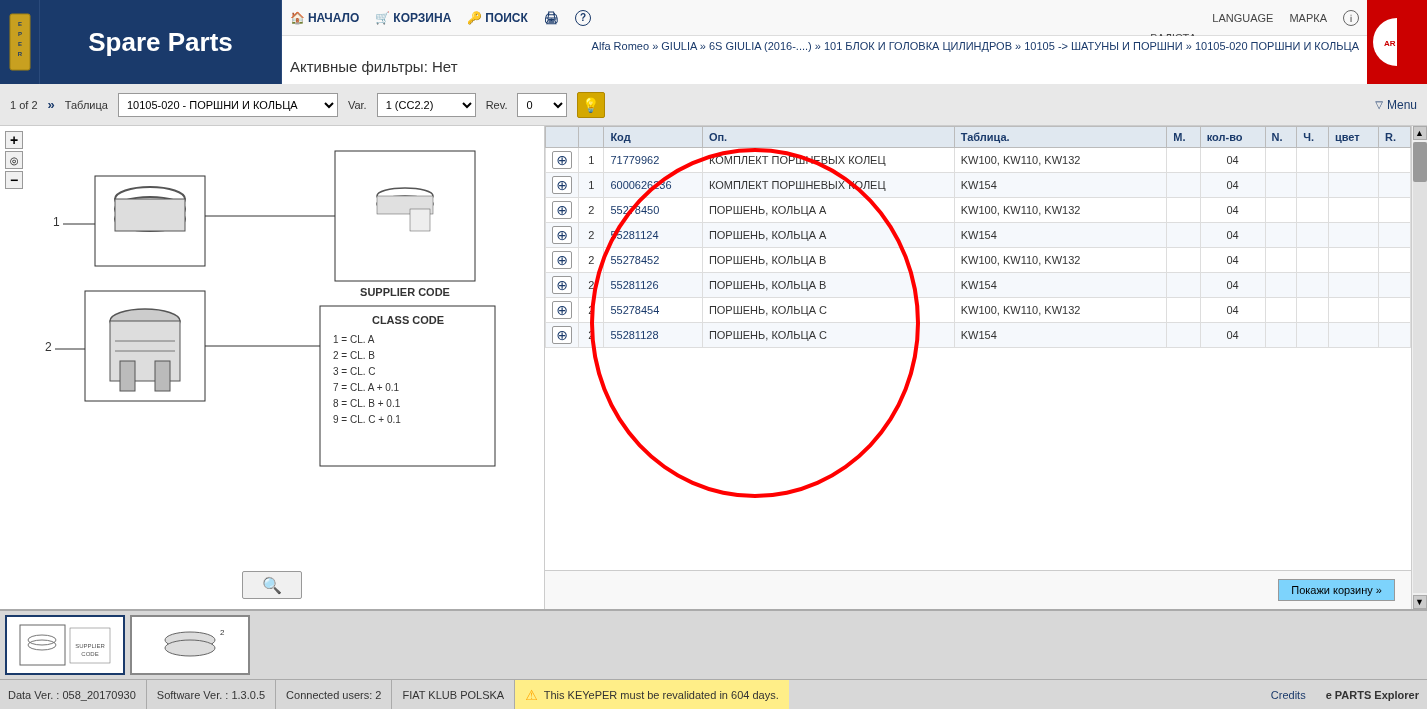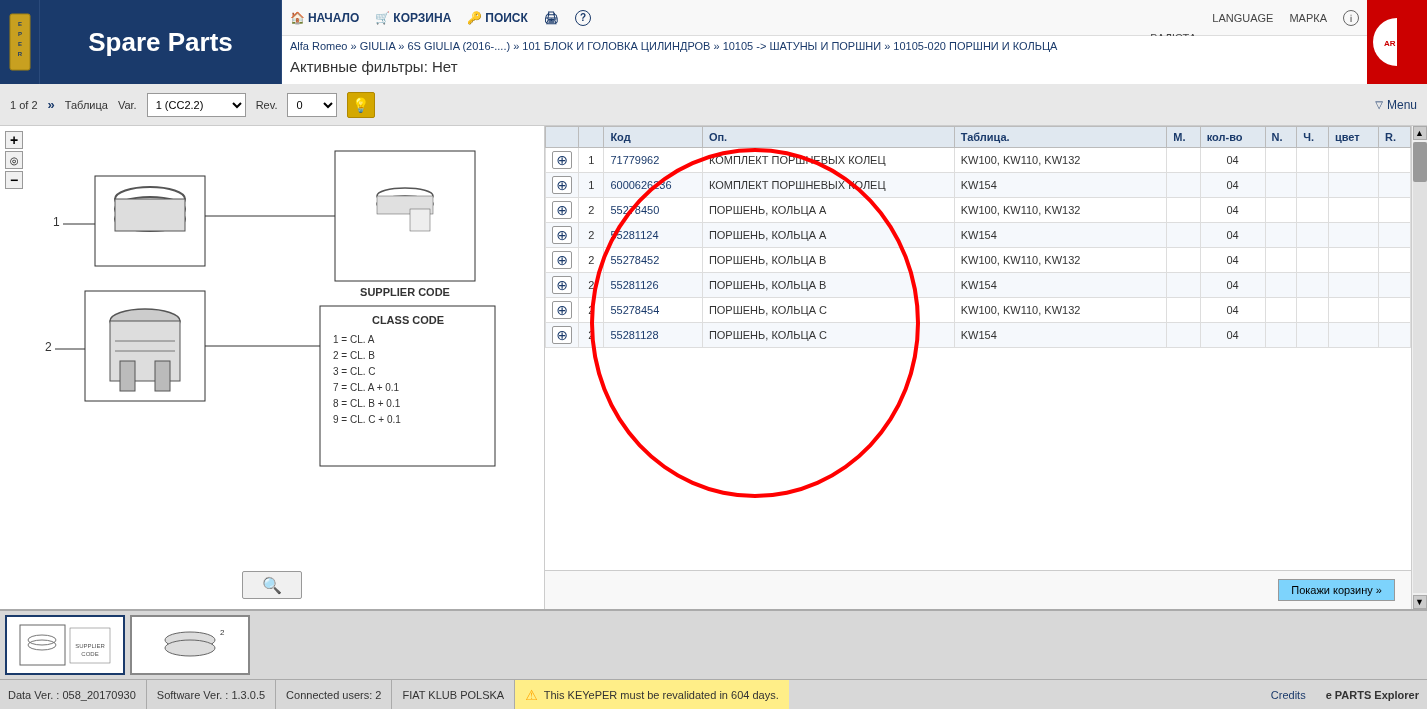--- a/index.html
+++ b/index.html
@@ -67,20 +67,21 @@
       gap: 16px;
       color: #444;
       font-size: 11px;
     }
     .nav-right span { cursor: pointer; }
     .breadcrumb-area {
       padding: 4px 8px;
       color: #1a3a6b;
       font-size: 11px;
       background: white;
+      text-align: right;
     }
     .filter-area {
       padding: 2px 8px;
       background: white;
       font-size: 15px;
       color: #333;
     }
     .alfa-logo {
       width: 60px;
       height: 84px;
@@ -369,20 +370,23 @@
       <path d="M26 2 A24 24 0 0 0 26 50" fill="white"></path>
       <text x="13" y="30" fill="#cc0000" font-size="8" font-weight="bold">AR</text>
     </svg>
   </div>
 </div>
 
 <div class="toolbar">
   <span class="toolbar-page">1 of 2</span>
   <span class="toolbar-arrow">»</span>
   <span class="toolbar-label">Таблица</span>
+  <select style="width:220px;">
+    <option>10105-020 - ПОРШНИ И КОЛЬЦА</option>
+  </select>
   <span class="toolbar-label">Var.</span>
   <select style="width:99px;">
     <option>1 (CC2.2)</option>
   </select>
   <span class="toolbar-label">Rev.</span>
   <select style="width:50px;">
     <option>0</option>
   </select>
   <div class="toolbar-icon-btn">
     <span style="font-size:14px;">💡</span>

